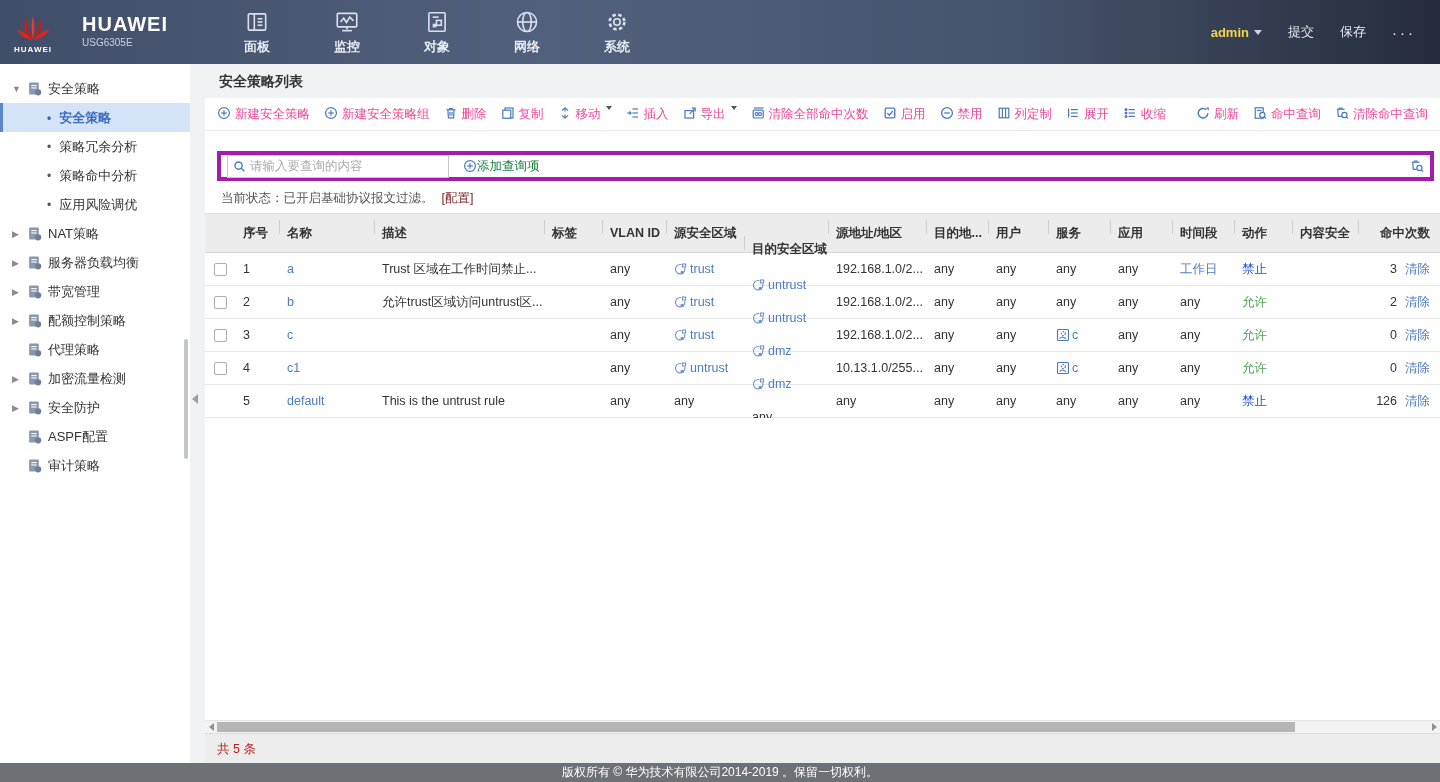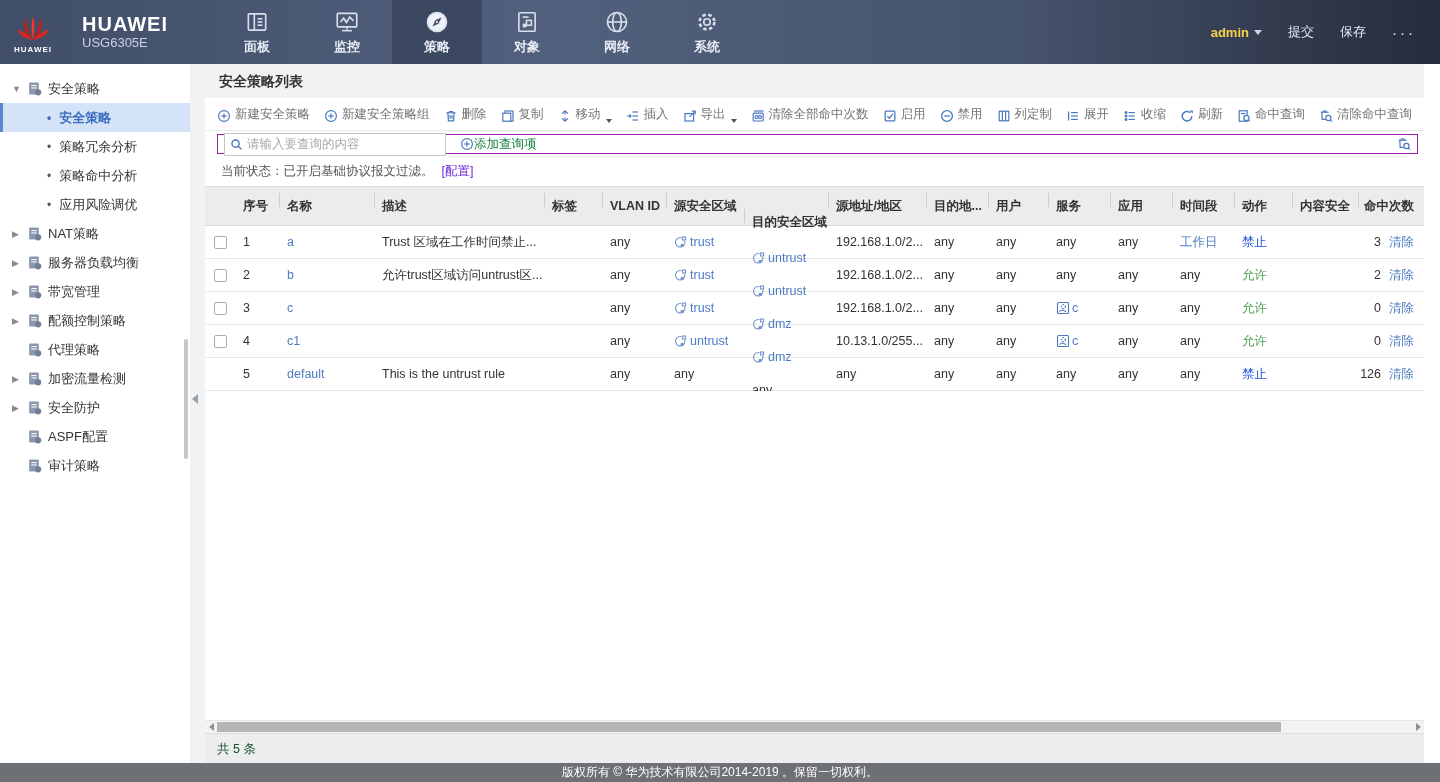--- a/index.html
+++ b/index.html
@@ -6,21 +6,21 @@
   html,body { width:1440px; height:782px; overflow:hidden; font-family:"Liberation Sans","DejaVu Sans",sans-serif; background:#f1f2f4; }
   .page { width:1440px; height:782px; display:flex; flex-direction:column; }
 
   
   .hdr { height:64px; flex:0 0 64px; display:flex; align-items:center;
          background:linear-gradient(90deg,#414e6a 0%,#51607c 38%,#47546e 70%,#262c3b 100%); }
   .logo-block { width:66px; text-align:center; padding-top:6px; }
   .logo-block .logo-word { display:block; color:#fff; font-size:8px; font-weight:bold; letter-spacing:1px; margin-top:1px; }
   .brand { margin-left:16px; }
   .brand-name { color:#fff; font-size:20px; font-weight:bold; letter-spacing:1px; line-height:22px; }
-  .brand-model { color:#c9d1e0; font-size:13px; line-height:16px; }
+  .brand-model { color:#c9d1e0; font-size:10px; line-height:16px; }
   .tabs { display:flex; margin-left:44px; height:64px; }
   .tab { width:90px; display:flex; flex-direction:column; align-items:center; justify-content:center; gap:3px; cursor:pointer; }
   .tab.active { background:rgba(8,12,22,0.25); }
   .tab-label { font-size:13px; color:#e8ecf4; font-weight:bold; }
   .hdr-right { margin-left:auto; display:flex; align-items:center; gap:26px; padding-right:24px; font-size:13px; }
   .admin-wrap { display:flex; align-items:center; gap:5px; cursor:pointer; }
   .admin-name { color:#f5d44c; font-weight:bold; }
   .caret-down { width:0; height:0; border-left:4px solid transparent; border-right:4px solid transparent; border-top:5px solid #cfd5e2; display:inline-block; }
   .hdr-action { color:#e8ecf4; cursor:pointer; }
   .hdr-dots { color:#e8ecf4; font-size:15px; letter-spacing:3px; cursor:pointer; }
@@ -32,39 +32,39 @@
   .side-arrow { width:15px; font-size:9px; color:#8a8a8a; }
   .side-sub { height:29px; display:flex; align-items:center; padding-left:44px; font-size:13px; color:#333; cursor:pointer; border-left:3px solid transparent; }
   .side-sub .bullet { margin-right:8px; color:#555; font-size:12px; }
   .side-sub.sel { background:#d4e3f7; color:#3a6bc0; font-weight:bold; border-left:3px solid #5b86c9; }
   .side-sub.sel .bullet { color:#3a6bc0; }
   .side-vthumb { position:absolute; right:2px; top:275px; width:4px; height:120px; background:#c4c6c8; border-radius:2px; }
   .gutter { width:15px; flex:0 0 15px; background:#f1f2f4; position:relative; }
   .collapse-handle { position:absolute; left:2px; top:330px; width:0; height:0;
       border-top:5px solid transparent; border-bottom:5px solid transparent; border-right:6px solid #9aa0a8; cursor:pointer; }
 
-  .main-col { flex:1; display:flex; flex-direction:column; background:#fff; padding-right:16px; min-width:0; }
+  .main-col { flex:1; display:flex; flex-direction:column; background:#fff; padding-right:0; min-width:0; }
   .panel-title { height:34px; line-height:34px; padding-left:14px; background:#f1f2f4; color:#333; font-size:14px; font-weight:bold; }
 
   .toolbar { height:33px; display:flex; align-items:center; background:#fff; padding:0 12px; border-bottom:1px solid #ececec; }
-  .tbtn { display:inline-flex; align-items:flex-end; gap:4px; margin-right:14px; font-size:12.5px; color:#737373; cursor:pointer; white-space:nowrap; }
+  .tbtn { display:inline-flex; align-items:flex-start; gap:4px; margin-right:14px; font-size:12.5px; color:#ec4899; cursor:pointer; white-space:nowrap; }
   .tbtn:last-child { margin-right:0; }
   .tbtn .caret { width:0; height:0; border-left:3.5px solid transparent; border-right:3.5px solid transparent; border-top:4.5px solid #555; margin-left:1px; }
   .tb-spacer { margin-left:auto; }
   .ic { display:inline-flex; align-items:center; }
 
-  .search-wrap { height:20px; margin:3px 6px 3px 12px; border:1px solid #a21caf; display:flex; align-items:center; padding:0 6px; }
+  .search-wrap { height:30px; margin:20px 6px 3px 12px; border:4px solid #a21caf; display:flex; align-items:center; padding:0 6px; }
   .search-box { width:222px; height:23px; border:1px solid #c7c7c7; display:flex; align-items:center; padding:0 5px; background:#fff; }
   .search-box input { border:none; outline:none; flex:1; font-size:12.5px; color:#333; margin-left:4px; font-family:inherit; }
   .search-box input::placeholder { color:#a9a9a9; }
   .add-query { display:inline-flex; align-items:center; margin-left:14px; font-size:12.5px; color:#15803d; cursor:pointer; }
   .clear-query-ic { margin-left:auto; cursor:pointer; }
 
   .statusbar { height:30px; display:flex; align-items:center; padding-left:16px; font-size:12.5px; color:#555; border-bottom:1px solid #e0e0e0; }
-  .statusbar .cfg { color:#6d28d9; margin-left:8px; cursor:pointer; }
+  .statusbar .cfg { color:#7f1d1d; margin-left:8px; cursor:pointer; }
 
   
   .thead { display:flex; height:39px; align-items:center; background:#ececec; border-bottom:1px solid #d8d8d8; font-size:12.5px; font-weight:bold; color:#333; }
   .thead .cell { position:relative; }
   .thead .cell.sep::before { content:""; position:absolute; left:0; top:6px; width:1px; height:14px; background:#cfcfcf; }
   .trow { display:flex; height:33px; align-items:center; background:#fff; border-bottom:1px solid #e8e8e8; font-size:12.5px; color:#333; }
   .cell { display:flex; align-items:center; padding-left:8px; overflow:hidden; white-space:nowrap; height:100%; }
   .col-0{width:30px; flex:0 0 30px; justify-content:center; padding-left:0;}
   .col-1{width:44px; flex:0 0 44px;}
   .col-2{width:95px; flex:0 0 95px;}
@@ -92,21 +92,21 @@
 
   .table-filler { flex:1; background:#fff; }
 
   .hscroll { height:13px; display:flex; align-items:center; background:#f3f3f3; border-top:1px solid #e6e6e6; }
   .hs-arrow { width:12px; height:13px; display:flex; align-items:center; justify-content:center; cursor:pointer; }
   .tri-l { width:0; height:0; border-top:4px solid transparent; border-bottom:4px solid transparent; border-right:5px solid #8f8f8f; }
   .tri-r { width:0; height:0; border-top:4px solid transparent; border-bottom:4px solid transparent; border-left:5px solid #8f8f8f; }
   .hs-track { flex:1; height:13px; position:relative; }
   .hs-thumb { position:absolute; left:0; top:1.5px; height:10px; width:89%; background:#b5b5b5; cursor:pointer; }
 
-  .count-bar { height:30px; line-height:30px; background:#ededed; border-top:1px solid #dcdcdc; font-size:12.5px; color:#14532d; padding-left:12px; }
+  .count-bar { height:30px; line-height:30px; background:#ededed; border-top:1px solid #dcdcdc; font-size:12.5px; color:#b91c1c; padding-left:12px; }
   .bottom-strip { height:28px; background:#eef0f2; display:flex; align-items:flex-end; justify-content:flex-end; }
   .cli-btn { height:23px; padding:0 14px; margin-right:112px; background:#f2f6fb; border:1px solid #9db4d6; border-bottom:none; border-radius:3px 3px 0 0; color:#3a6bc0; font-size:13px; font-weight:bold; cursor:pointer; font-family:inherit; }
 
   .ftr { height:19px; flex:0 0 19px; background:#6d7075; color:#fff; font-size:12px; text-align:center; line-height:19px; }
 </style>
 </head>
 <body>
 
 <div class="page">
 
@@ -146,30 +146,20 @@
           <span class="ic">
             <svg width="26" height="26" viewBox="0 0 24 24" fill="none" stroke="#d9dfec" stroke-width="1.5">
               <rect x="3" y="4" width="18" height="12.5" rx="1"></rect>
               <polyline points="6,12 9,8.5 11.5,12.5 14.5,7.5 18,11"></polyline>
               <line x1="12" y1="16.5" x2="12" y2="19"></line>
               <line x1="7.5" y1="20" x2="16.5" y2="20"></line>
             </svg>
           </span>
           <span class="tab-label">监控</span>
         </div>
-        <div class="tab active">
-          <span class="ic">
-            <svg width="26" height="26" viewBox="0 0 24 24" fill="none" stroke="#d9dfec" stroke-width="1.5">
-              <circle cx="12" cy="12" r="8.8" fill="#eef1f7"></circle>
-              <polygon points="16.2,7.8 10.6,10.2 7.8,16.2 13.4,13.6" fill="#49536b" stroke="none"></polygon>
-              <circle cx="12" cy="12" r="1" fill="#eef1f7" stroke="none"></circle>
-            </svg>
-          </span>
-          <span class="tab-label">策略</span>
-        </div>
         <div class="tab">
           <span class="ic">
             <svg width="26" height="26" viewBox="0 0 24 24" fill="none" stroke="#d9dfec" stroke-width="1.5">
               <rect x="4.5" y="3.5" width="15" height="17" rx="1"></rect>
               <line x1="8" y1="7.5" x2="13.5" y2="7.5"></line>
               <rect x="11.5" y="10.5" width="4.5" height="4.5"></rect>
               <rect x="8" y="13.5" width="3.5" height="3.5" fill="#d9dfec" stroke="none"></rect>
             </svg>
           </span>
           <span class="tab-label">对象</span>

